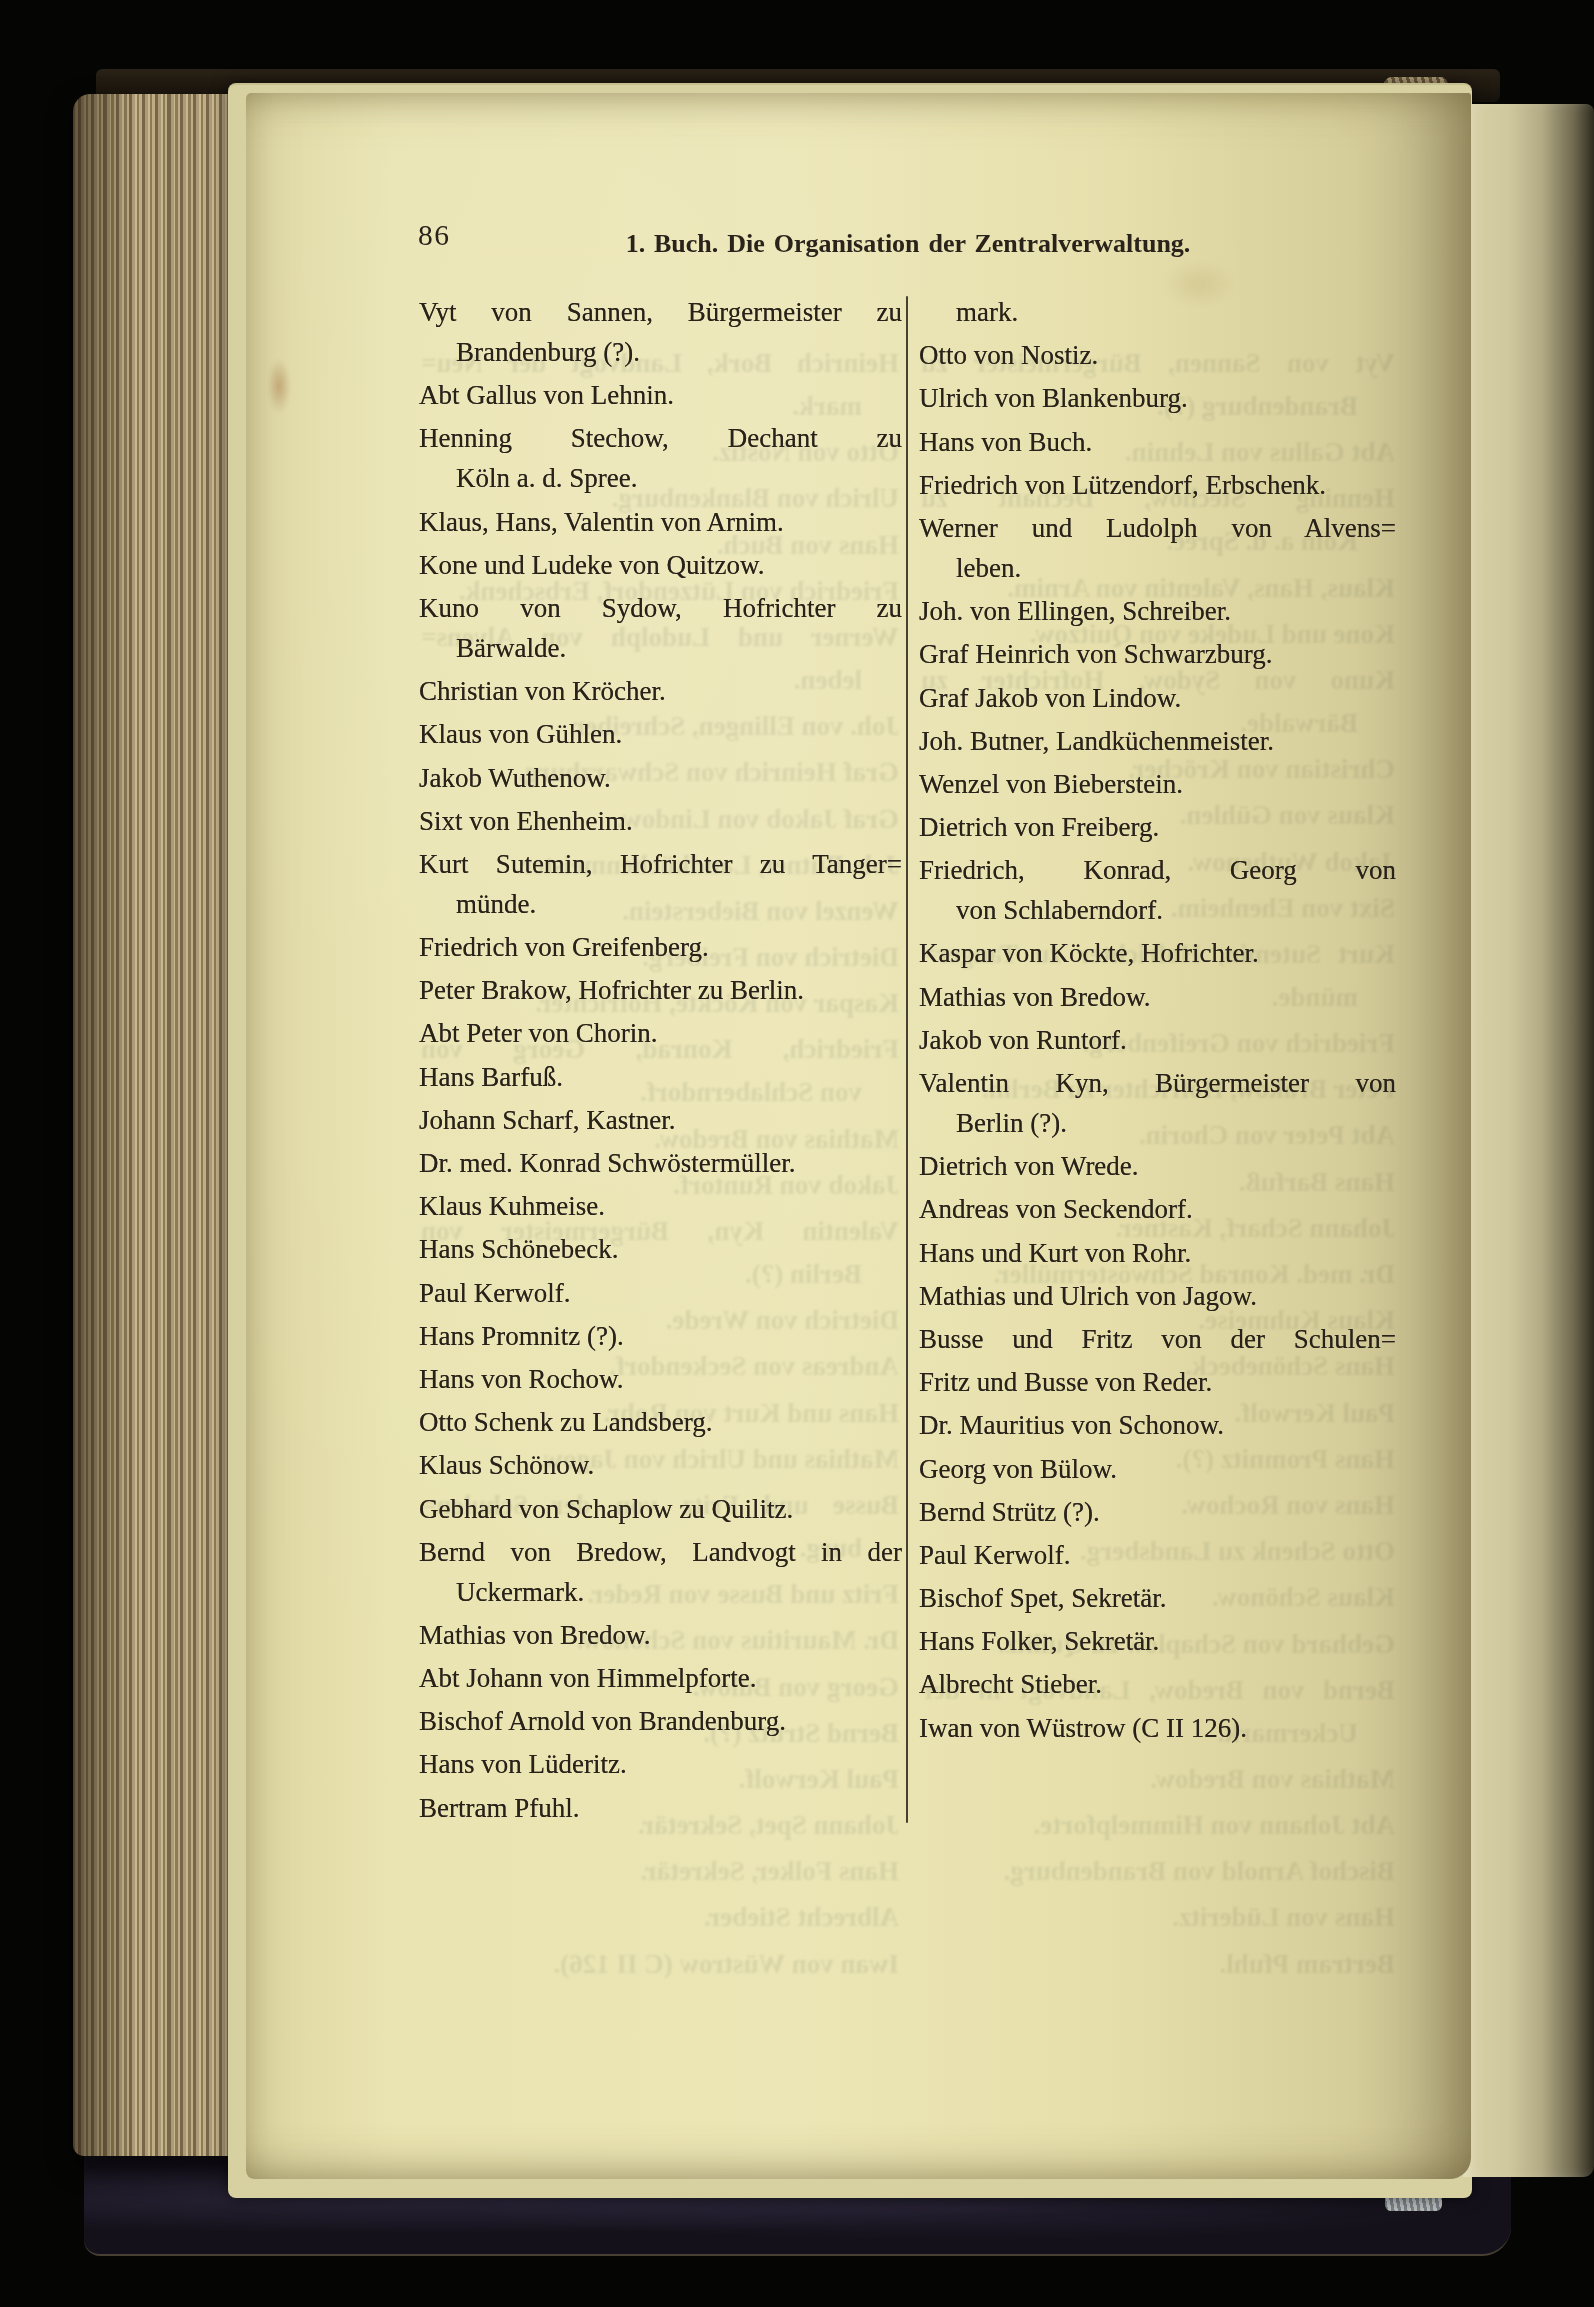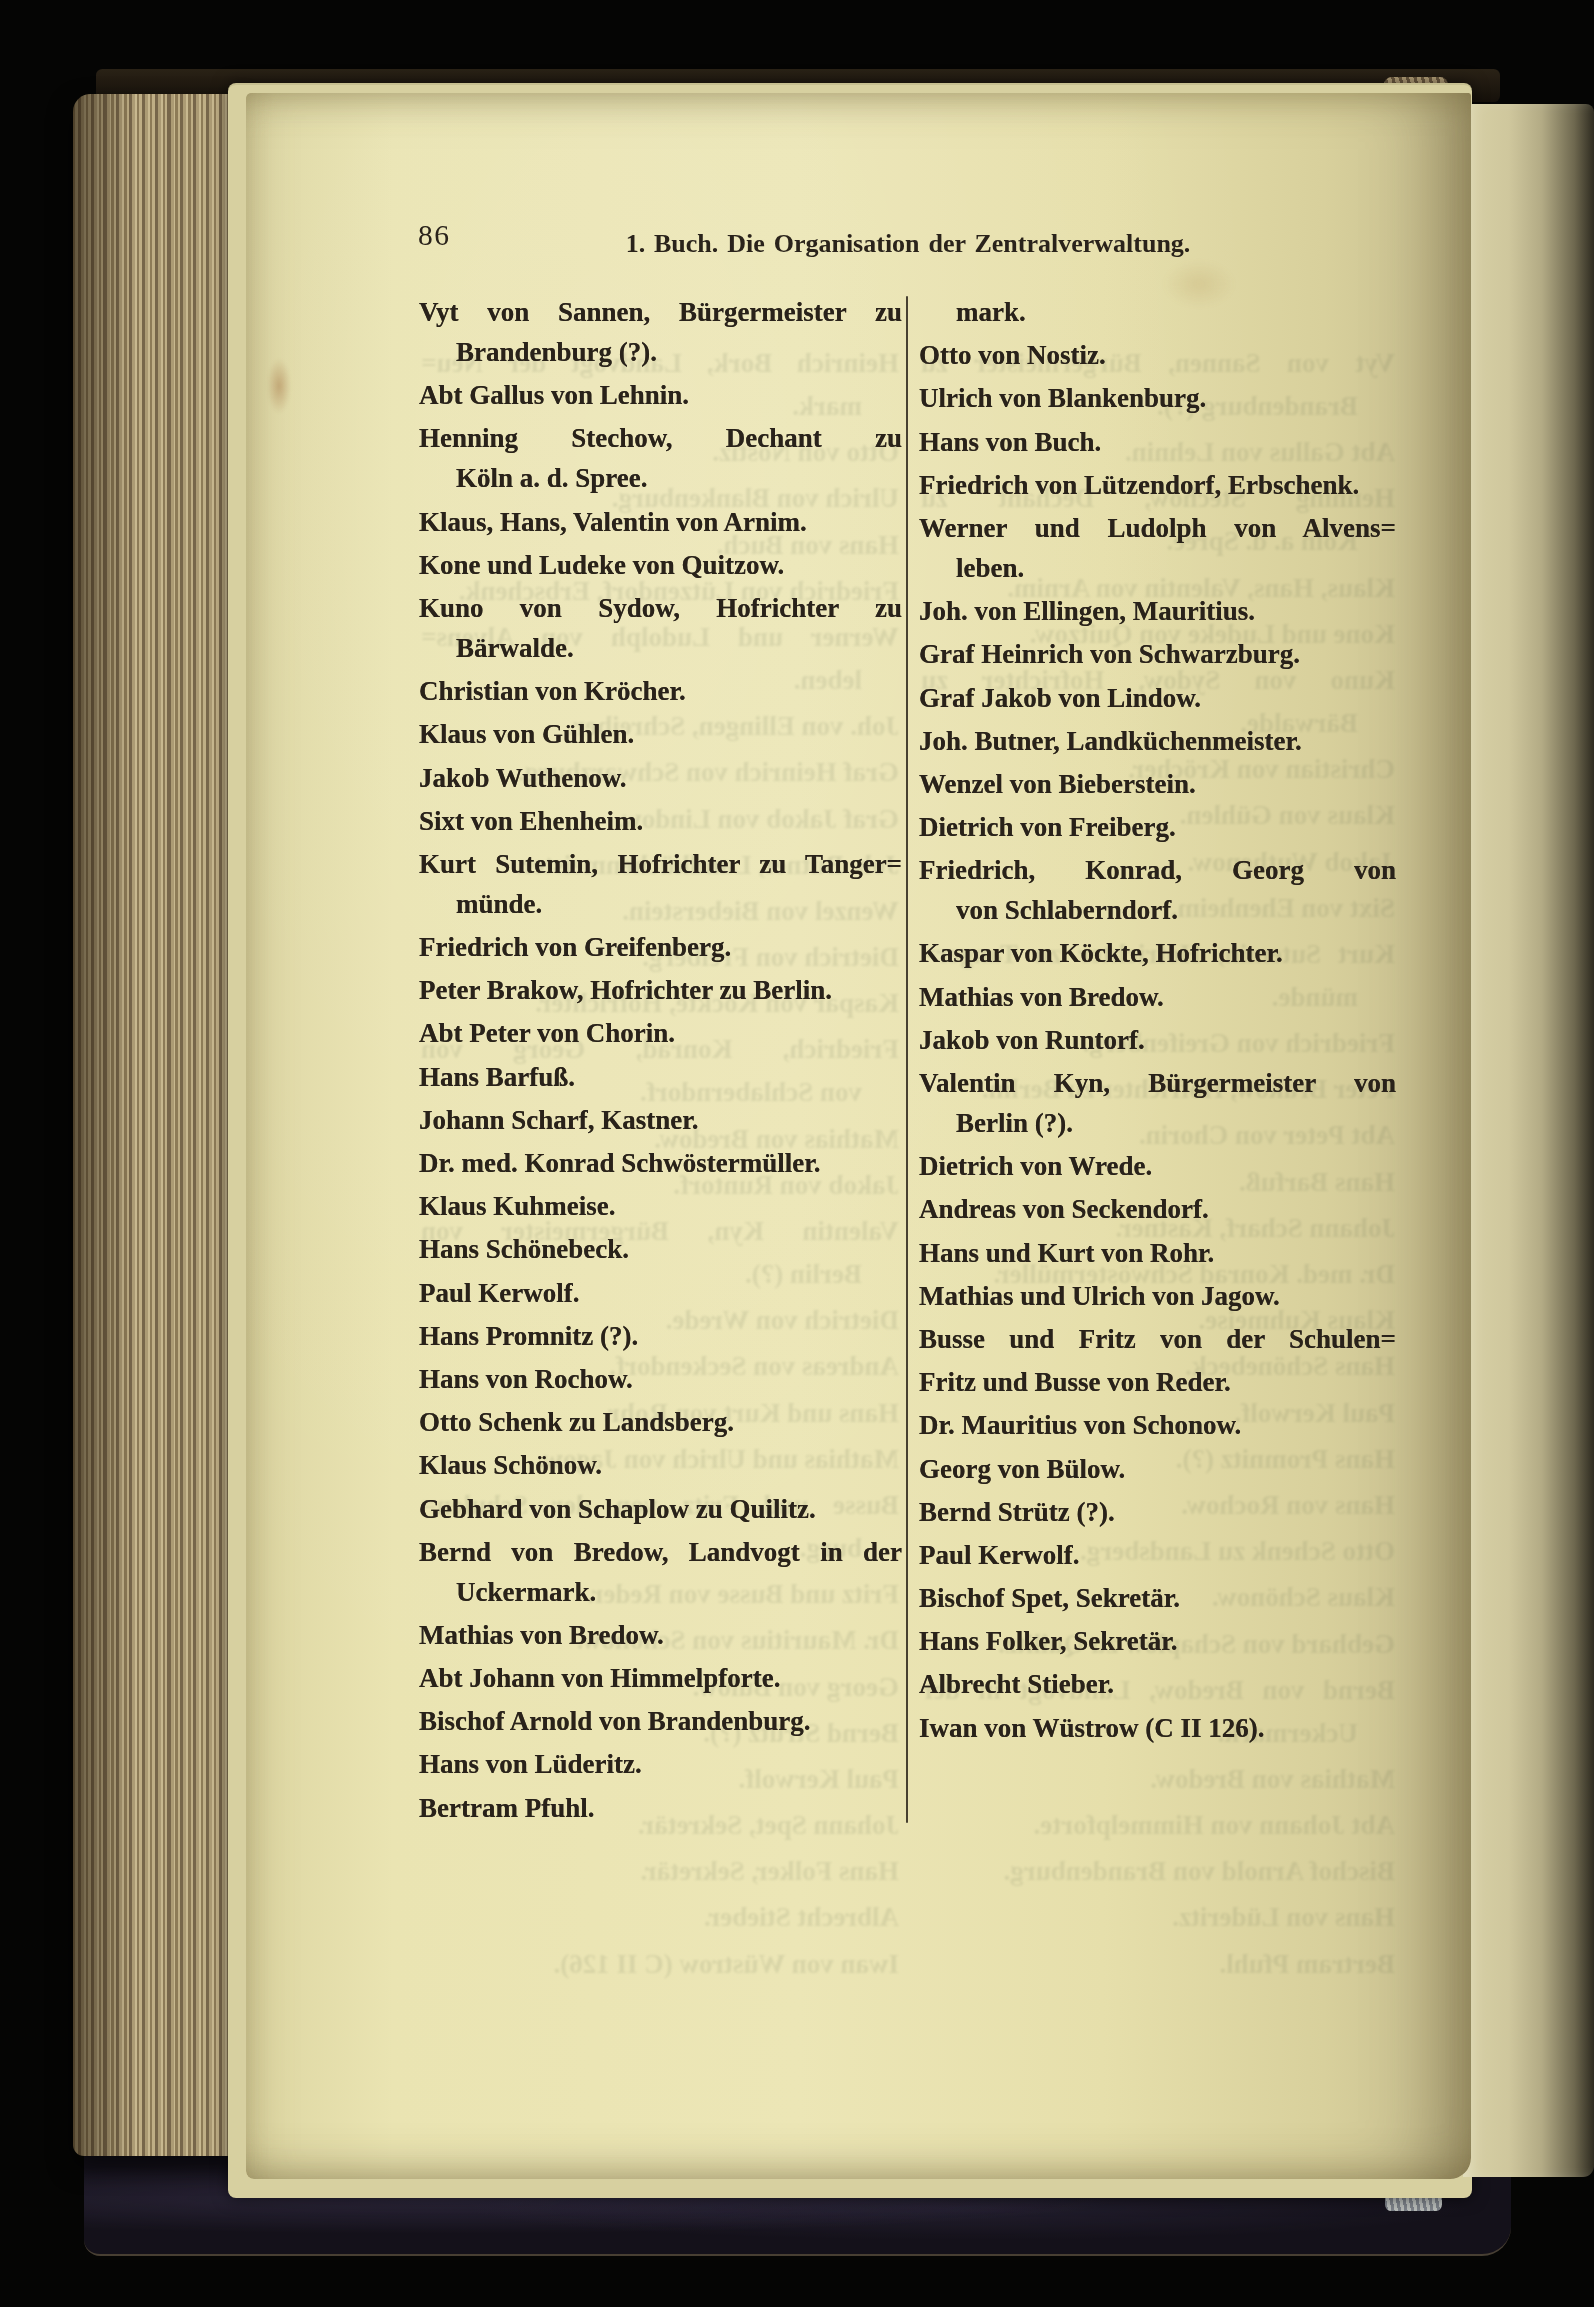--- a/index.html
+++ b/index.html
@@ -99,21 +99,21 @@
     font-size:29.5px;font-weight:400;letter-spacing:1.6px;color:#2a231b;
   }
   .running-header{
     position:absolute;left:174px;top:136px;width:976px;
     text-align:center;font-size:26px;font-weight:700;color:#2a231b;
     word-spacing:2.4px;
   }
 
   .col{
     position:absolute;top:199px;
-    font-size:27px;line-height:40px;font-weight:700;color:#29221a;
+    font-size:27px;line-height:40px;font-weight:400;color:#29221a;
     text-shadow:0 0 0.5px rgba(41,34,26,.7);
   }
   .col-left{left:173px;width:483px;}
   .col-right{left:673px;width:477px;}
   .divider{
     position:absolute;left:660px;top:203px;width:2.4px;height:1527px;
     background:rgba(35,28,20,.82);border-radius:1.6px;
   }
 
   .entry{margin:0 0 3.2px 0;}
@@ -467,21 +467,21 @@
           <div class="line">Hans von Buch.</div>
         </div>
         <div class="entry">
           <div class="line">Friedrich von Lützendorf, Erbschenk.</div>
         </div>
         <div class="entry">
           <div class="line just">Werner und Ludolph von Alvens=</div>
           <div class="line cont">leben.</div>
         </div>
         <div class="entry">
-          <div class="line">Joh. von Ellingen, Mauritius.</div>
+          <div class="line">Joh. von Ellingen, Schreiber.</div>
         </div>
         <div class="entry">
           <div class="line">Graf Heinrich von Schwarzburg.</div>
         </div>
         <div class="entry">
           <div class="line">Graf Jakob von Lindow.</div>
         </div>
         <div class="entry">
           <div class="line">Joh. Butner, Landküchenmeister.</div>
         </div>

